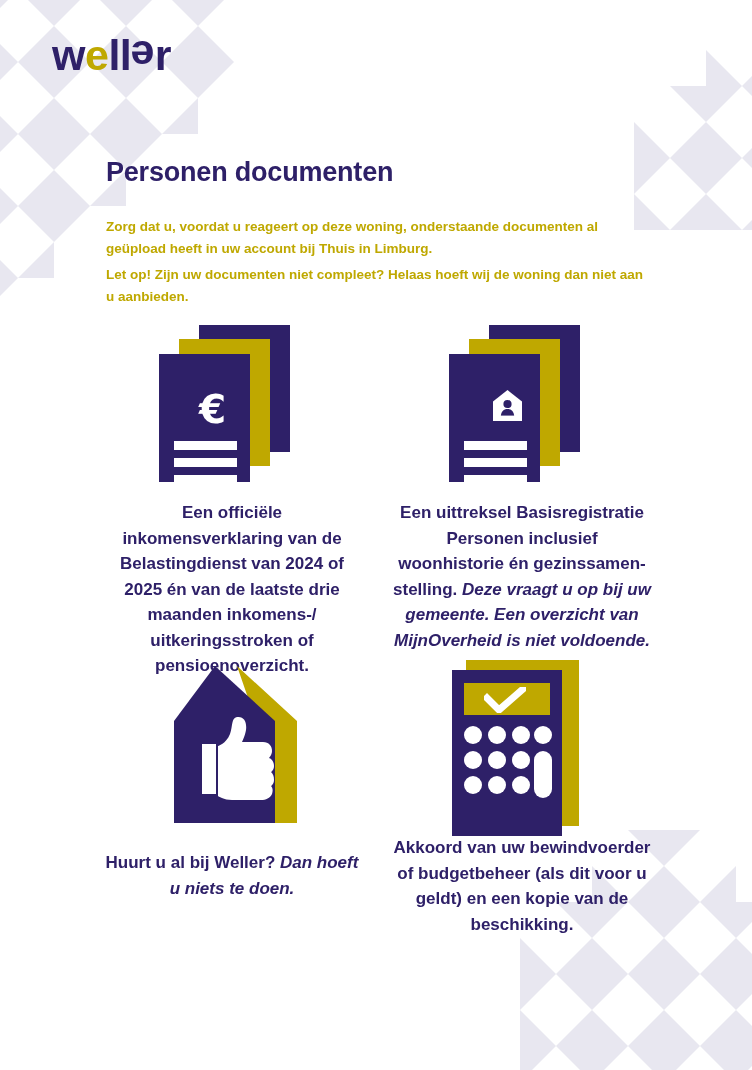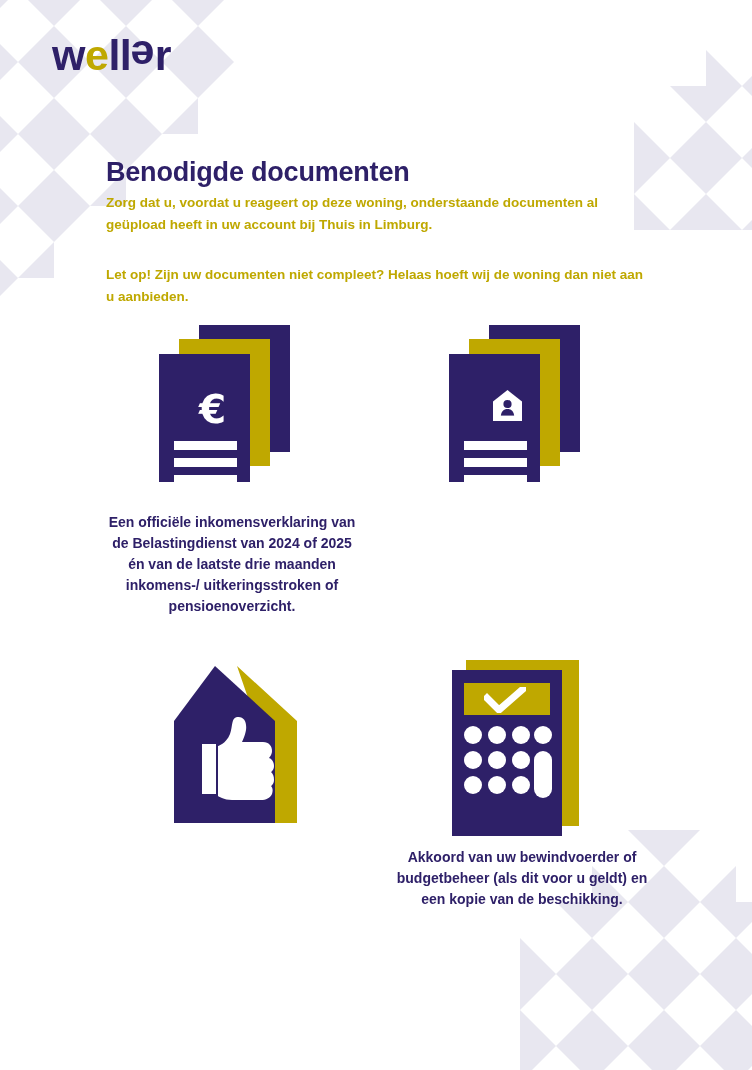--- a/index.html
+++ b/index.html
@@ -37,36 +37,36 @@
   #page-title{
     position:absolute;left:106px;top:157px;
     font-size:27px;font-weight:bold;color:#2E2068;
     letter-spacing:-0.2px;
   }
   .intro{
     position:absolute;left:106px;width:545px;
     font-size:13.5px;font-weight:bold;color:#BFA800;
     line-height:1.62;
   }
-  #intro-1{top:192px;}
+  #intro-1{top:216px;}
   #intro-2{top:264px;}
 
   
   .col{position:absolute;width:300px;text-align:center;}
   #col-1{left:82px;top:325px;}
   #col-2{left:372px;top:325px;}
   #col-3{left:82px;top:660px;}
   #col-4{left:372px;top:660px;}
 
   .icon-wrap{position:relative;height:175px;width:300px;}
   .icon-stage{position:absolute;left:50%;top:0;transform:translateX(-50%);}
 
   .cap{
-    font-size:14px;font-weight:bold;color:#2E2068;
-    line-height:1.5;width:258px;margin:12px auto;
+    font-size:17px;font-weight:bold;color:#2E2068;
+    line-height:1.5;width:258px;margin:0 auto;
   }
   .cap .it{font-style:italic;font-weight:bold;}
   .cap-gap{height:15px;}
 
   
   .docs{position:relative;width:150px;height:170px;}
   .doc{position:absolute;}
   .doc-back{left:42px;top:0;width:91px;height:127px;background:#2E2068;}
   .doc-mid{left:22px;top:14px;width:91px;height:127px;background:#BFA800;}
   .doc-front{left:2px;top:29px;width:91px;height:128px;background:#2E2068;}
@@ -397,21 +397,21 @@
     </div>
     <div class="pcell" style="left: 216px; top: 216px;">
       <div class="tri" style="border-top: 36px solid rgb(232, 231, 240); border-right: 36px solid transparent;"></div>
     </div>
   </div>
 
 <div id="logo">
   <span class="ltr-w">w</span><span class="ltr-e2">e</span><span class="ltr-ll">ll</span><span class="ltr-rot">e</span><span class="ltr-r">r</span>
 </div>
 
-<div id="page-title">Benodigde documenten</div>
+<div id="page-title">Personen documenten</div>
 <div class="intro" id="intro-1">Zorg dat u, voordat u reageert op deze woning, onderstaande documenten al geüpload heeft in uw account bij Thuis in Limburg.</div>
 <div class="intro" id="intro-2">Let op! Zijn uw documenten niet compleet? Helaas hoeft wij de woning dan niet aan u aanbieden.</div>
 
 <div class="col" id="col-1">
   <div class="icon-wrap">
     <div class="icon-stage">
       <div class="docs">
         <div class="doc doc-back"></div>
         <div class="doc doc-mid"></div>
         <div class="doc doc-front">
@@ -446,36 +446,44 @@
           <div class="doc-lines">
             <div class="doc-line"></div>
             <div class="doc-line"></div>
             <div class="doc-line"></div>
             <div class="doc-line short"></div>
           </div>
         </div>
       </div>
     </div>
   </div>
+  <div class="cap">
+    <span>Een uittreksel Basisregistratie Personen inclusief woonhistorie én gezinssamen-stelling.</span>
+    <span class="it">Deze vraagt u op bij uw gemeente. Een overzicht van MijnOverheid is niet voldoende.</span>
+  </div>
 </div>
 
 <div class="col" id="col-3">
   <div class="icon-wrap">
     <div class="icon-stage">
       <div class="houseicon">
         <svg width="160" height="175" viewBox="0 0 160 175">
           <path d="M85 6 L145 61 L145 163 L104 163 L104 61 Z" fill="#BFA800"></path>
           <path d="M63 6 L123 61 L123 163 L22 163 L22 61 Z" fill="#2E2068"></path>
           <path d="M50 84 L64 84 L64 134 L50 134 Z" fill="#ffffff"></path>
           <path d="M66 86 C66 86 74 84 78 74 C81 66 79 58 85 57 C92 56 95 62 94 70 C93 76 90 82 90 82 L111 82 C117 82 120 86 120 91 C120 95 117 98 117 98 C120 99 122 102 122 106 C122 110 119 112 119 112 C121 114 122 116 122 120 C122 124 119 126 119 126 C121 128 121 131 120 134 C118 138 114 140 109 140 L80 140 C72 140 66 136 66 136 Z" fill="#ffffff"></path>
         </svg>
       </div>
     </div>
   </div>
   <div class="cap-gap"></div>
+  <div class="cap">
+    <span>Huurt u al bij Weller?</span>
+    <span class="it">Dan hoeft u niets te doen.</span>
+  </div>
   <div class="cap-gap"></div>
 </div>
 
 <div class="col" id="col-4">
   <div class="icon-wrap">
     <div class="icon-stage">
       <div class="calc">
         <div class="calc-side"></div>
         <div class="calc-body">
           <div class="calc-screen"></div>

